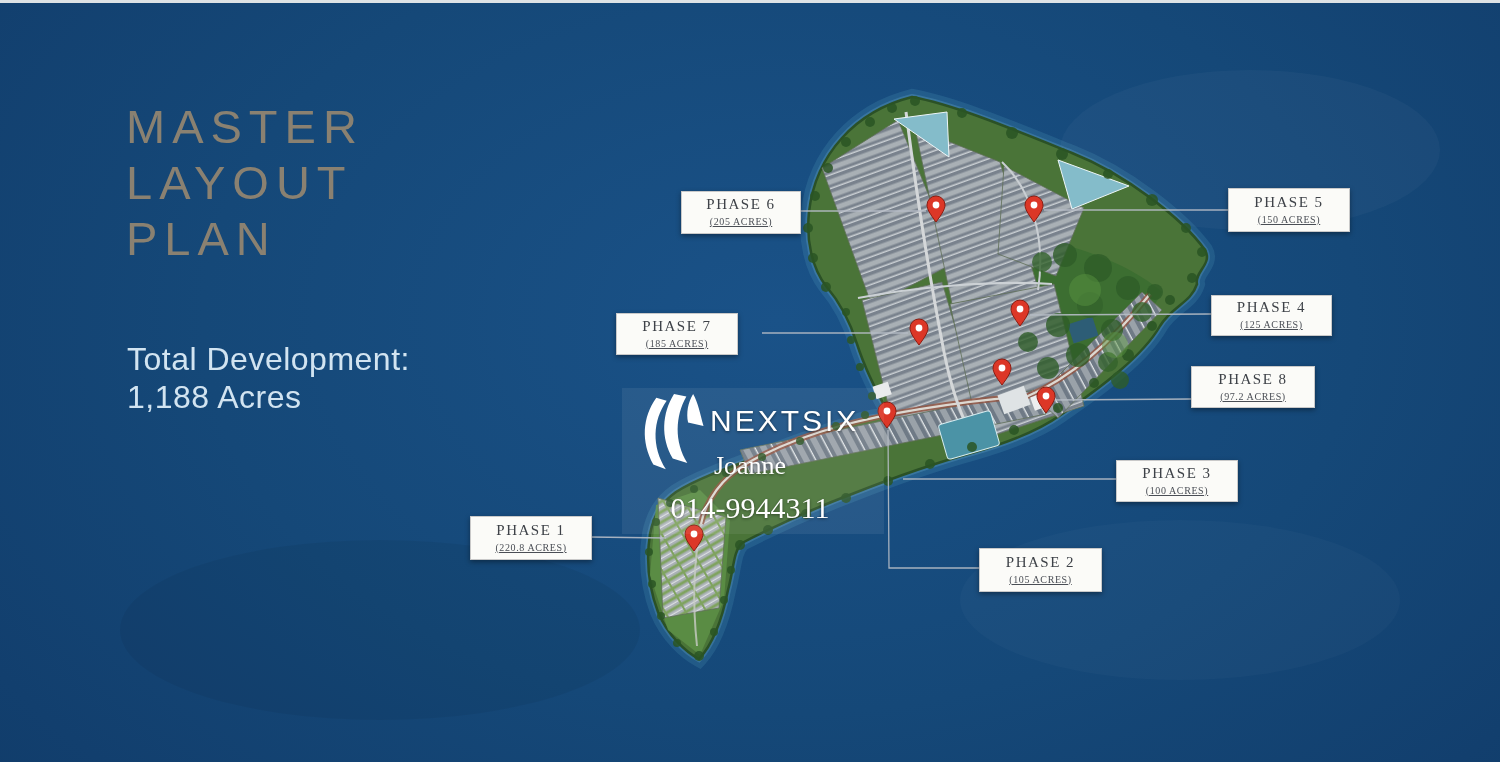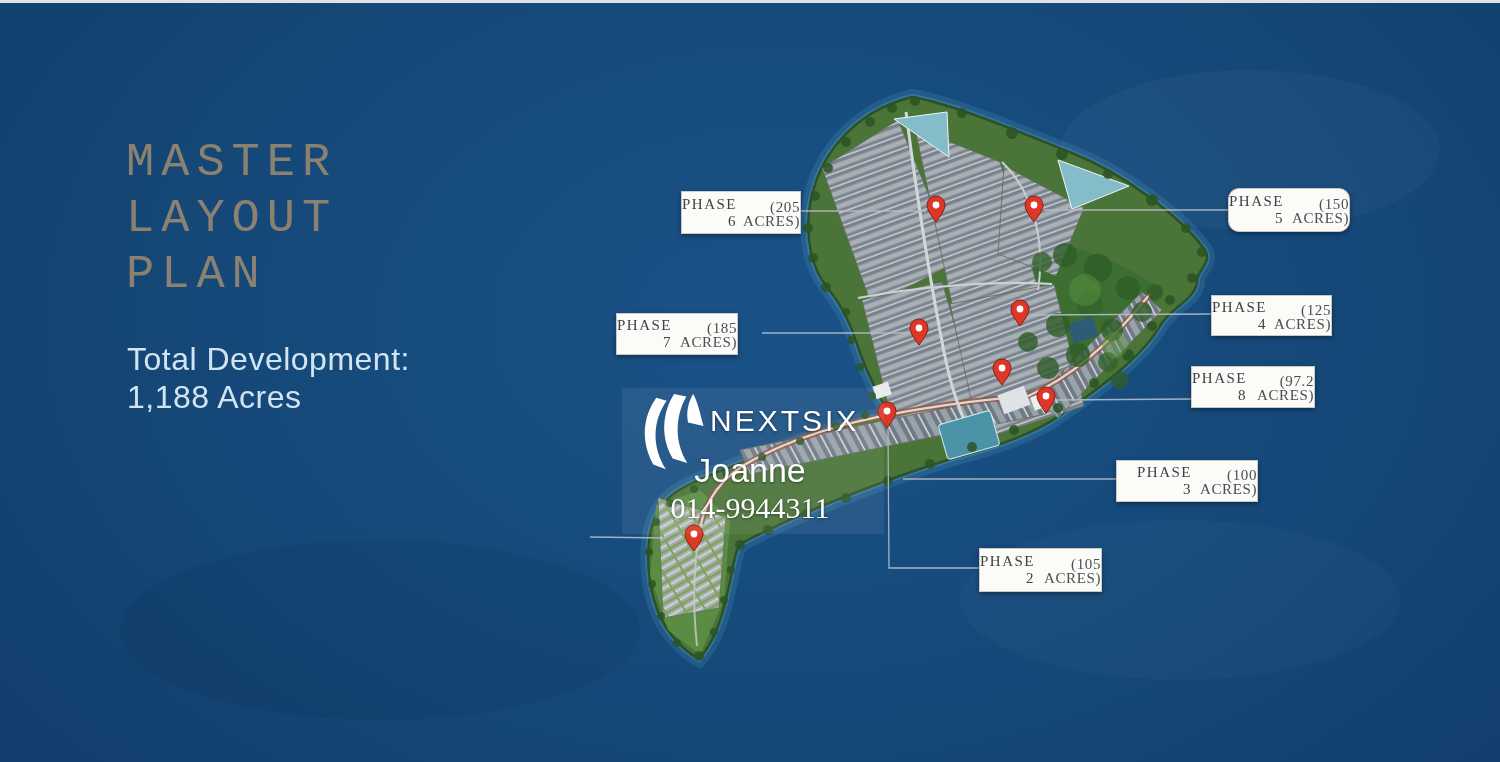--- a/index.html
+++ b/index.html
@@ -6,59 +6,59 @@
   #stage{
     position:relative;width:1500px;height:762px;overflow:hidden;
     background:radial-gradient(1200px 820px at 52% 42%, #1a5288 0%, #154878 48%, #123f6e 78%, #0f3a66 100%);
     font-family:"Liberation Sans", sans-serif;
   }
   .top-line{position:absolute;left:0;top:0;width:1500px;height:3px;background:#f4f4f2;opacity:.9;}
 
   
   .title{
     position:absolute;left:126px;top:99px;
-    font-family:Liberation Mono, monospace;
+    font-family:Liberation Sans, sans-serif;
     font-size:47px;line-height:56px;letter-spacing:7px;
-    color:#8a8171;font-weight:400;margin-top:36px;
+    color:#8a8171;font-weight:400;
   }
   .totaldev{
     position:absolute;left:127px;top:340px;
     font-size:32px;line-height:38px;letter-spacing:.5px;
     color:#d2e4f1;font-weight:500;
   }
 
   
   #map{position:absolute;left:0;top:0;width:1500px;height:762px;}
 
   
   .phase-box{
     position:absolute;background:#fbfbf8;border:1px solid #c9c9c9;
     box-shadow:0 2px 5px rgba(0,0,0,.38);
-    display:flex;flex-direction:row;align-items:center;justify-content:center;
+    display:flex;flex-direction:column;align-items:center;justify-content:center;
     text-align:right;color:#3e4248;font-family:"Liberation Serif", serif;
   }
   .ph-name{font-size:15px;letter-spacing:1.5px;line-height:17px;}
-  .ph-acres{font-size:15px;letter-spacing:.6px;line-height:14px;margin-top:2px;color:#4a4e55;}
+  .ph-acres{font-size:10px;letter-spacing:.6px;line-height:14px;margin-top:2px;color:#4a4e55;text-decoration:underline;}
   .pb1{left:470px;top:516px;width:120px;height:42px;}
   .pb2{left:979px;top:548px;width:121px;height:42px;}
-  .pb3{left:1116px;top:460px;width:120px;height:40px;padding-left:20px;}
+  .pb3{left:1116px;top:460px;width:120px;height:40px;}
   .pb4{left:1211px;top:295px;width:119px;height:39px;}
-  .pb5{left:1228px;top:188px;width:120px;height:42px;border-radius:11px;}
+  .pb5{left:1228px;top:188px;width:120px;height:42px;}
   .pb6{left:681px;top:191px;width:118px;height:41px;}
   .pb7{left:616px;top:313px;width:120px;height:40px;}
   .pb8{left:1191px;top:366px;width:122px;height:40px;}
 
   
   .wm-panel{position:absolute;left:622px;top:388px;width:262px;height:146px;background:rgba(255,255,255,.07);}
   .wm-logo{position:absolute;left:640px;top:392px;width:70px;height:78px;}
   .wm-brand{
     position:absolute;left:710px;top:404px;color:#ffffff;font-weight:normal;
     font-size:30px;letter-spacing:3px;text-shadow:0 1px 3px rgba(0,0,0,.45);
   }
-  .wm-name{position:absolute;left:640px;top:451px;width:220px;text-align:center;color:#fff;font-size:34px;text-shadow:0 1px 3px rgba(0,0,0,.45);}
+  .wm-name{position:absolute;left:640px;top:451px;width:220px;text-align:center;color:#fff;font-size:26px;text-shadow:0 1px 3px rgba(0,0,0,.45);font-family:Liberation Serif, serif;}
   .wm-phone{position:absolute;left:635px;top:491px;width:230px;text-align:center;color:#fff;font-size:30px;text-shadow:0 1px 3px rgba(0,0,0,.45);font-family:Liberation Serif, serif;}
 </style>
 </head>
 <body>
 
 <div id="stage">
 
   <div class="top-line"></div>
 
   <svg id="map" viewBox="0 0 1500 762" aria-hidden="true">
@@ -231,20 +231,24 @@
   <div class="title">
     <div>MASTER</div>
     <div>LAYOUT</div>
     <div>PLAN</div>
   </div>
   <div class="totaldev">
     <div>Total Development:</div>
     <div>1,188 Acres</div>
   </div>
 
+  <div class="phase-box pb1">
+    <div class="ph-name">PHASE 1</div>
+    <div class="ph-acres">(220.8 ACRES)</div>
+  </div>
   <div class="phase-box pb2">
     <div class="ph-name">PHASE 2</div>
     <div class="ph-acres">(105 ACRES)</div>
   </div>
   <div class="phase-box pb3">
     <div class="ph-name">PHASE 3</div>
     <div class="ph-acres">(100 ACRES)</div>
   </div>
   <div class="phase-box pb4">
     <div class="ph-name">PHASE 4</div>

